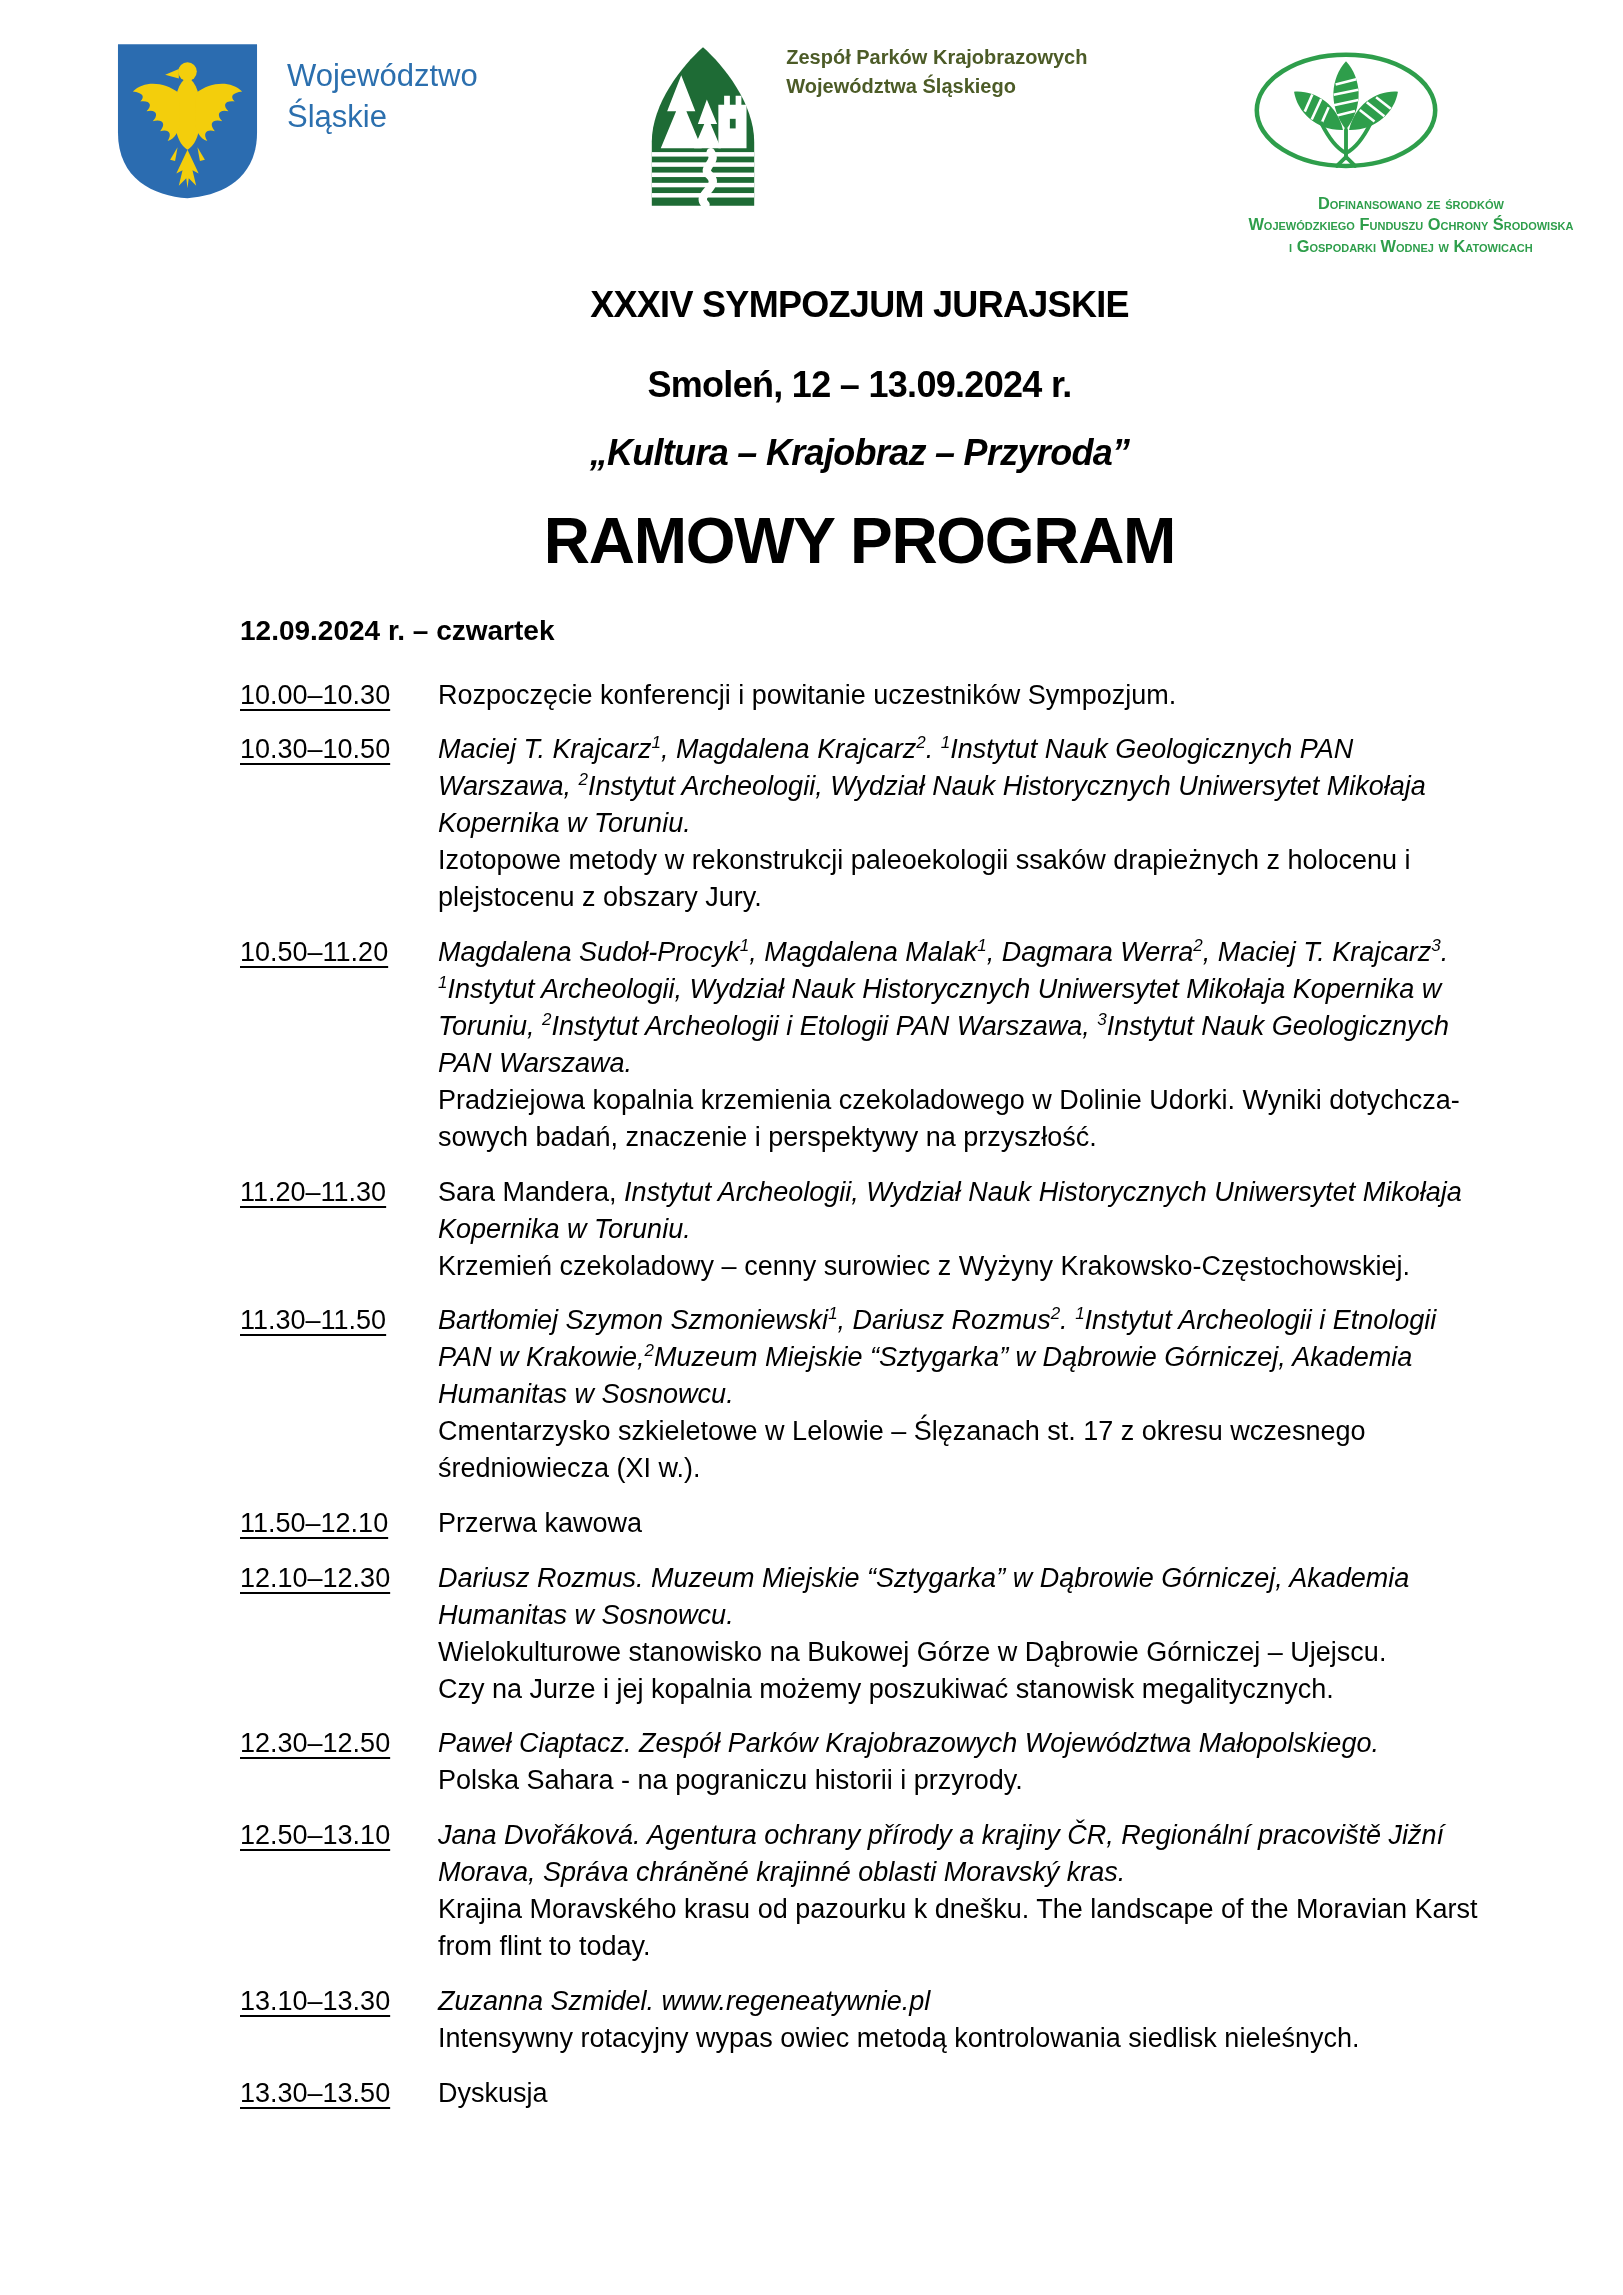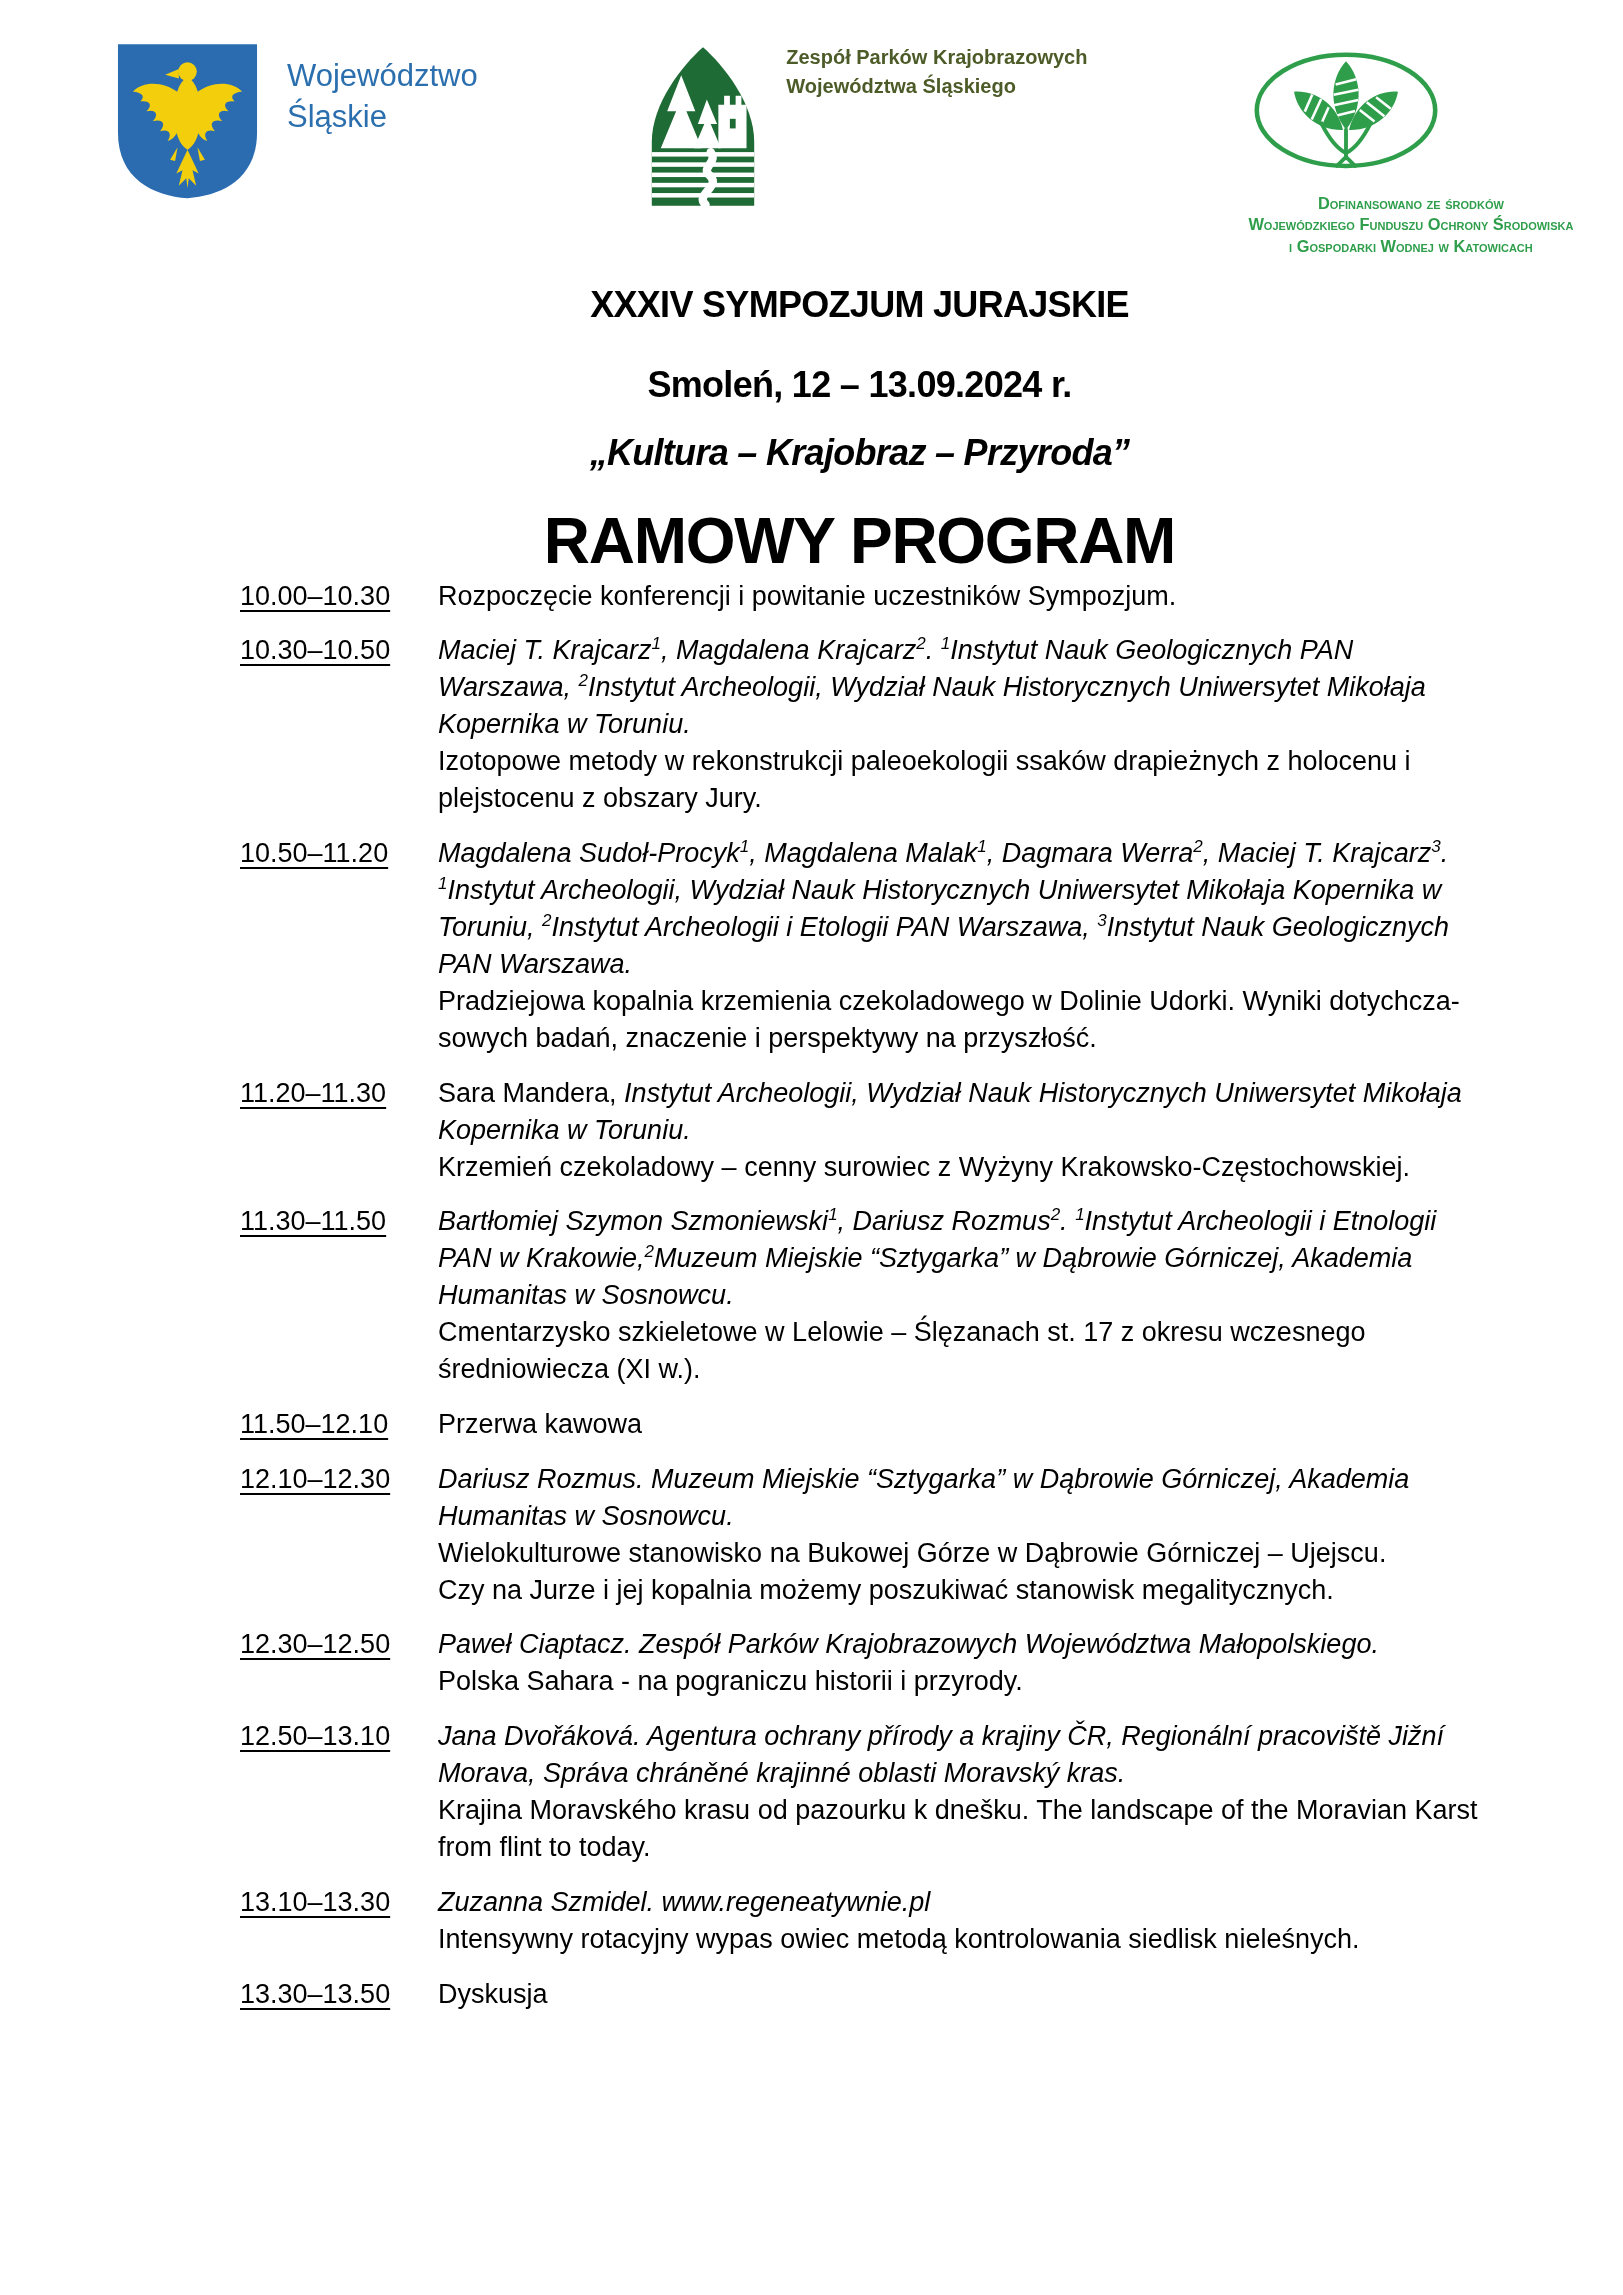--- a/index.html
+++ b/index.html
@@ -150,20 +150,21 @@
   </header>
 
   <section class="titles">
     <div class="t1">XXXIV SYMPOZJUM JURAJSKIE</div>
     <div class="t2">Smoleń, 12 – 13.09.2024 r.</div>
     <div class="t3">„Kultura – Krajobraz – Przyroda”</div>
     <div class="t4">RAMOWY PROGRAM</div>
   </section>
 
   <main class="schedule">
+    <div class="day-header">12.09.2024 r. – czwartek</div>
     <div id="schedule-list">
   <div class="entry">
     <div class="time">
       <span class="time-text">10.00–10.30</span>
     </div>
     <div class="desc">
             <p><span>Rozpoczęcie konferencji i powitanie uczestników Sympozjum.</span></p>
           </div>
   </div>
 

